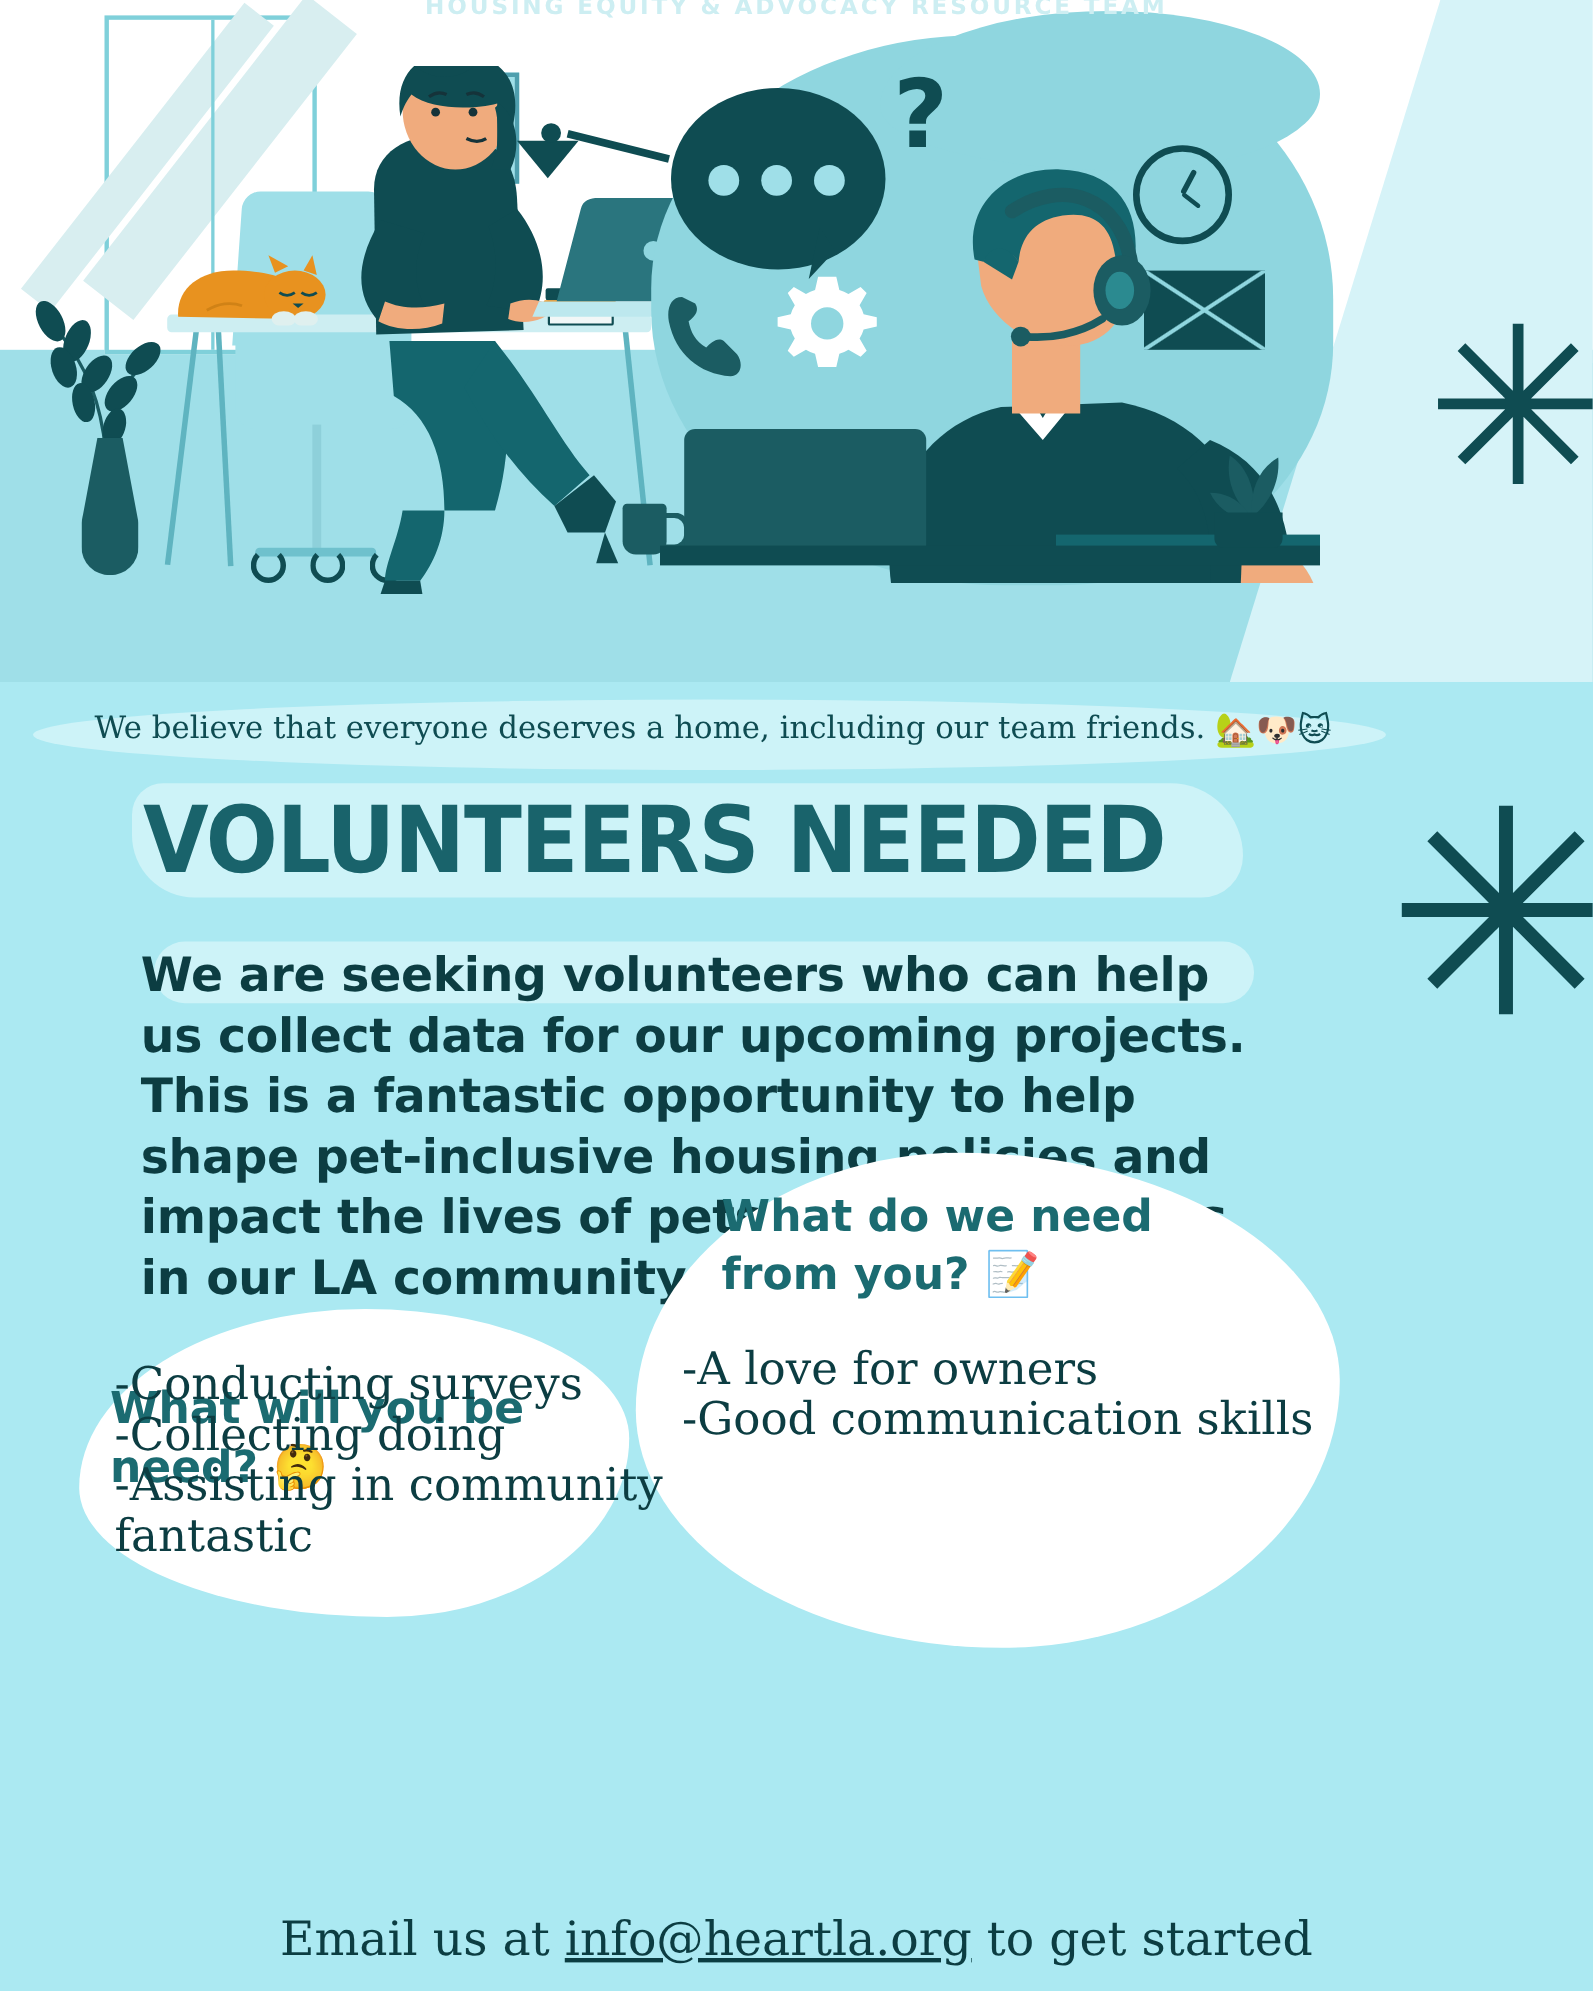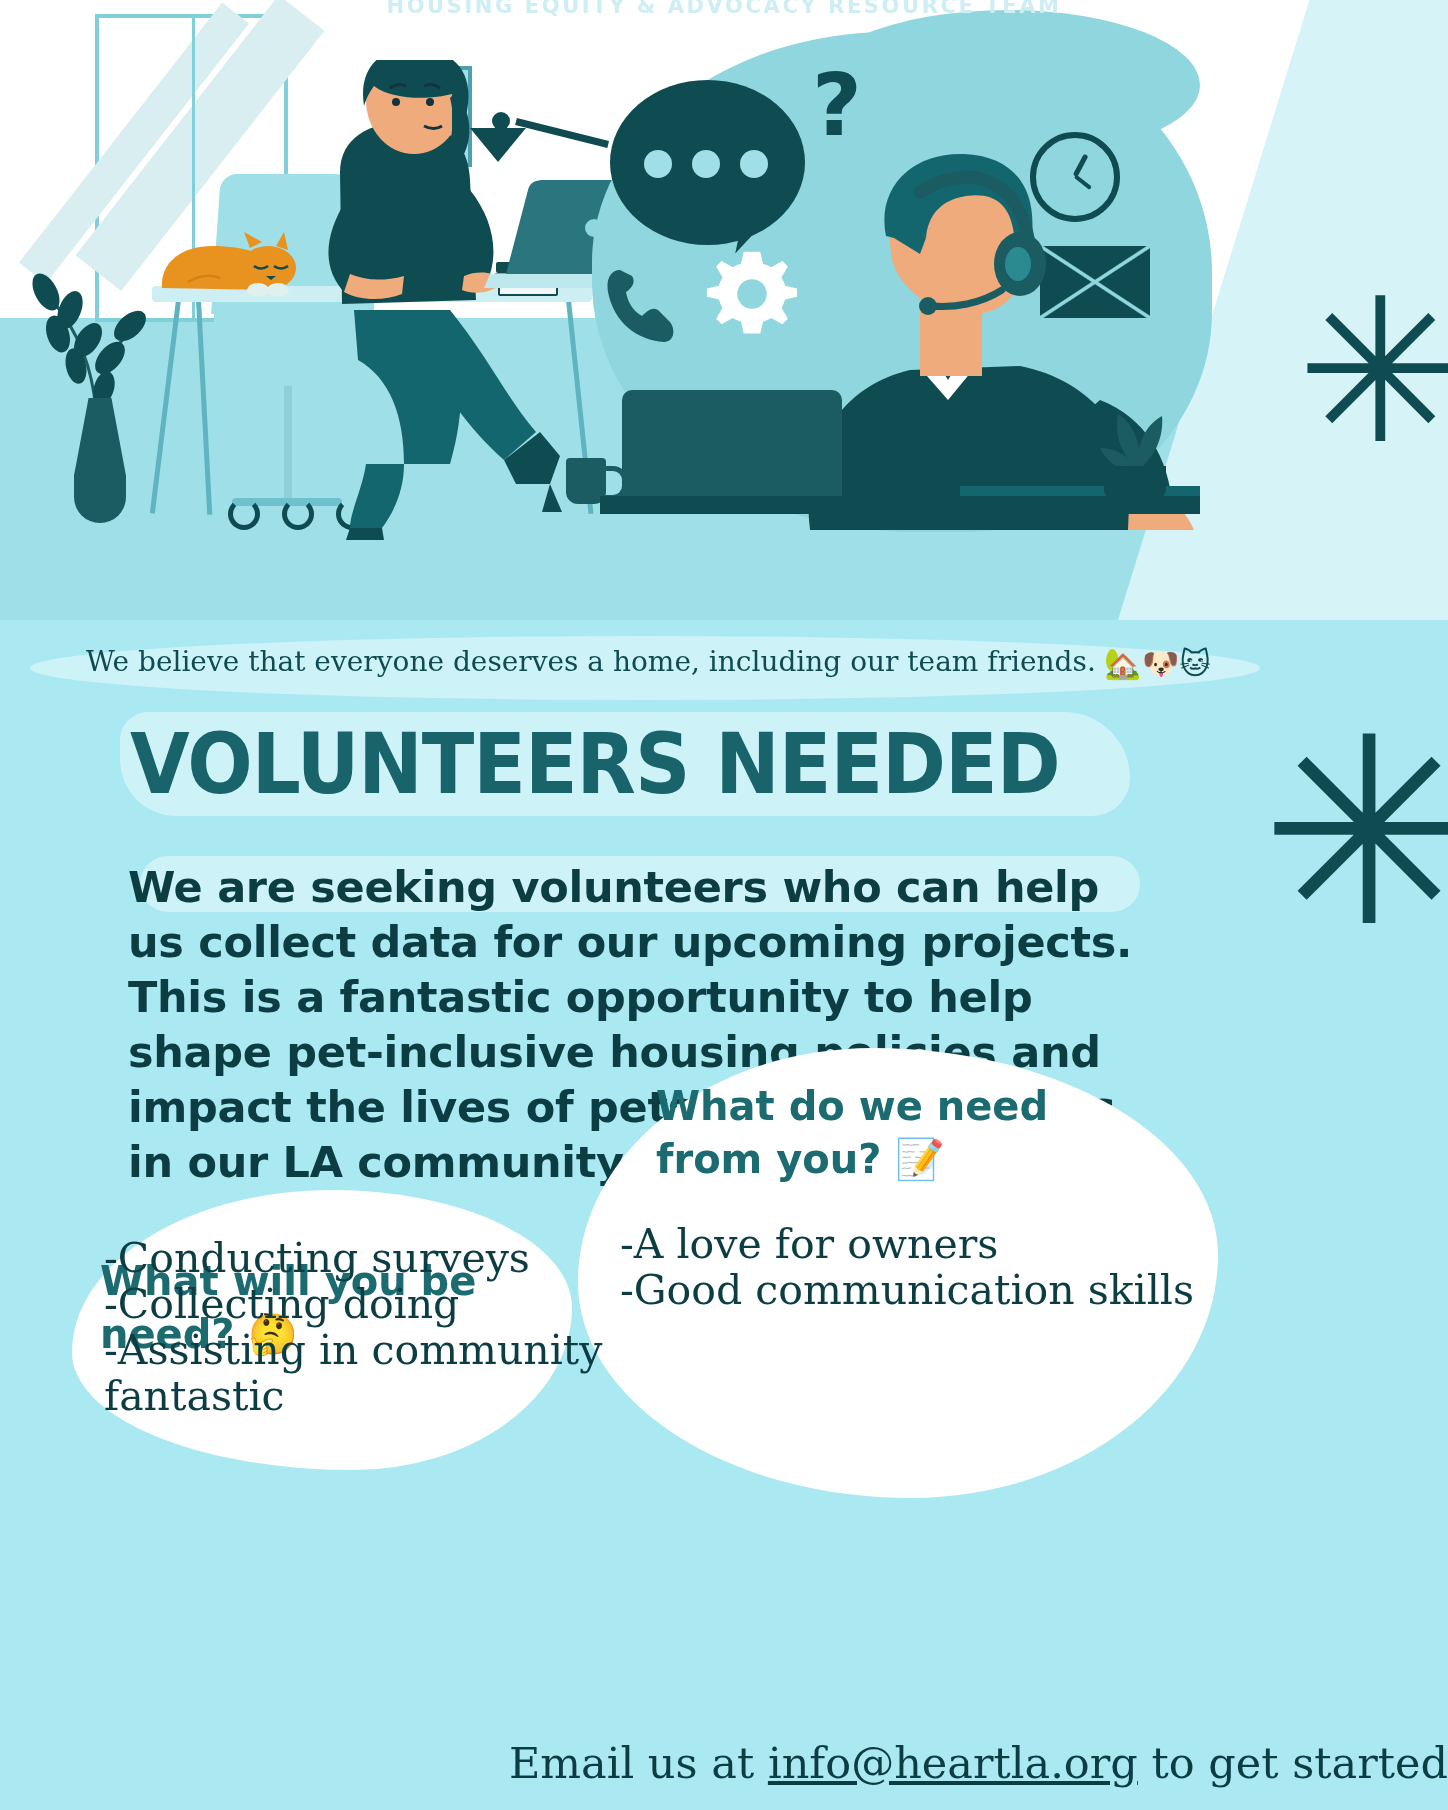--- a/index.html
+++ b/index.html
@@ -142,21 +142,21 @@
     line-height:1.32;color:#1b6b71;}
   .h-right{position:absolute;left:656px;top:1080px;width:500px;font-size:40px;font-weight:bold;
     line-height:1.32;color:#1b6b71;}
   .h-left .emo,.h-right .emo{font-family:"DejaVu Sans",sans-serif;}
 
   .list-left{position:absolute;left:104px;top:1236px;width:500px;font-size:41px;line-height:1.12;
     color:#0c3d42;font-family:"DejaVu Serif","Liberation Serif",serif;}
   .list-right{position:absolute;left:620px;top:1222px;width:580px;font-size:41px;line-height:1.12;
     color:#0c3d42;font-family:"DejaVu Serif","Liberation Serif",serif;}
 
-  .footer{position:absolute;left:0;top:1738px;width:1448px;text-align:right;font-size:43px;
+  .footer{position:absolute;left:0;top:1738px;width:1448px;text-align:center;font-size:43px;
     color:#0c3d42;font-family:"DejaVu Serif","Liberation Serif",serif;}
   .footer .mail{text-decoration:underline;}
 </style>
 </head>
 <body>
 
 <div class="page">
 
   <div class="hero">
     <div class="hero-white"></div>

